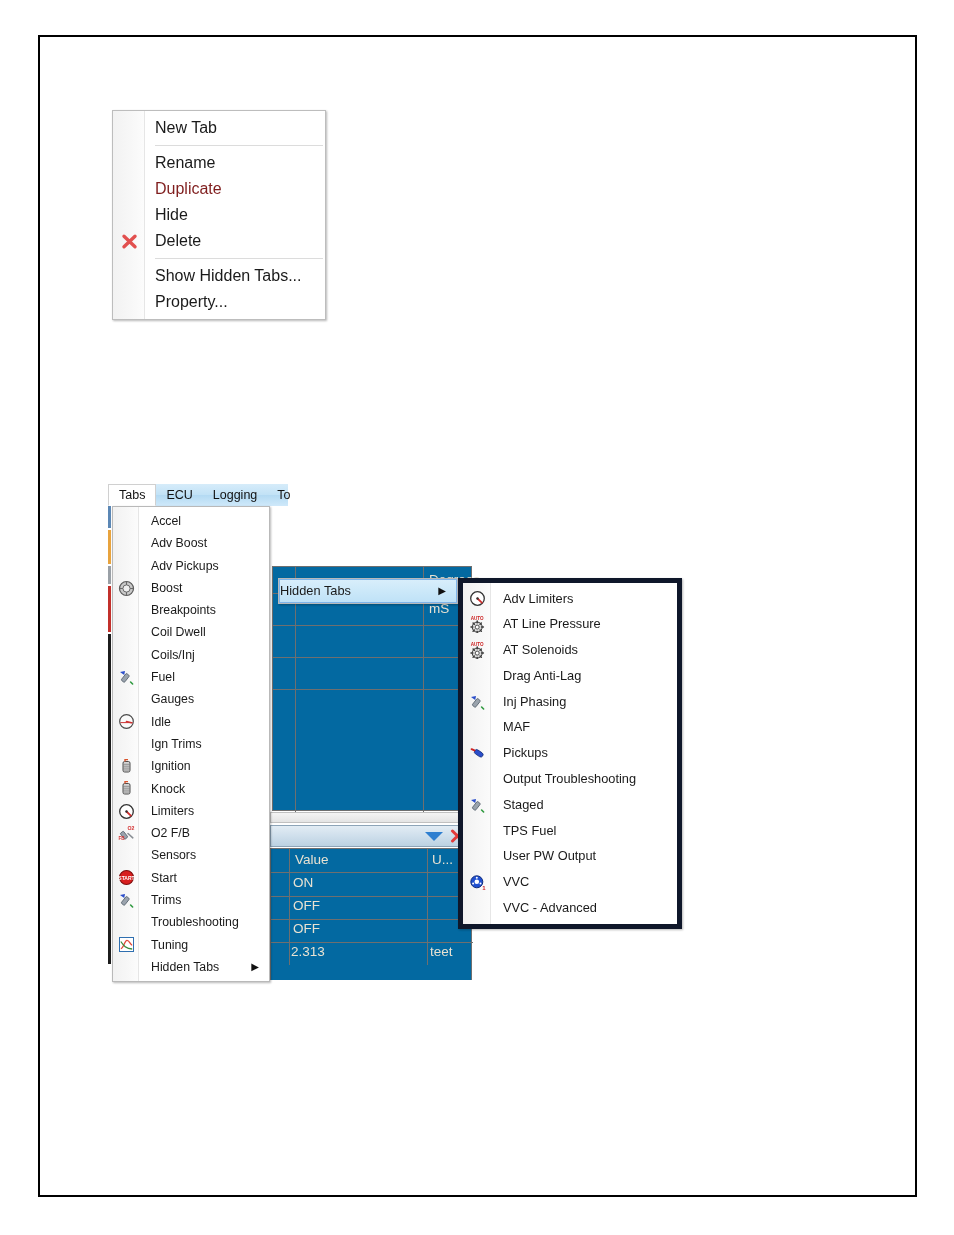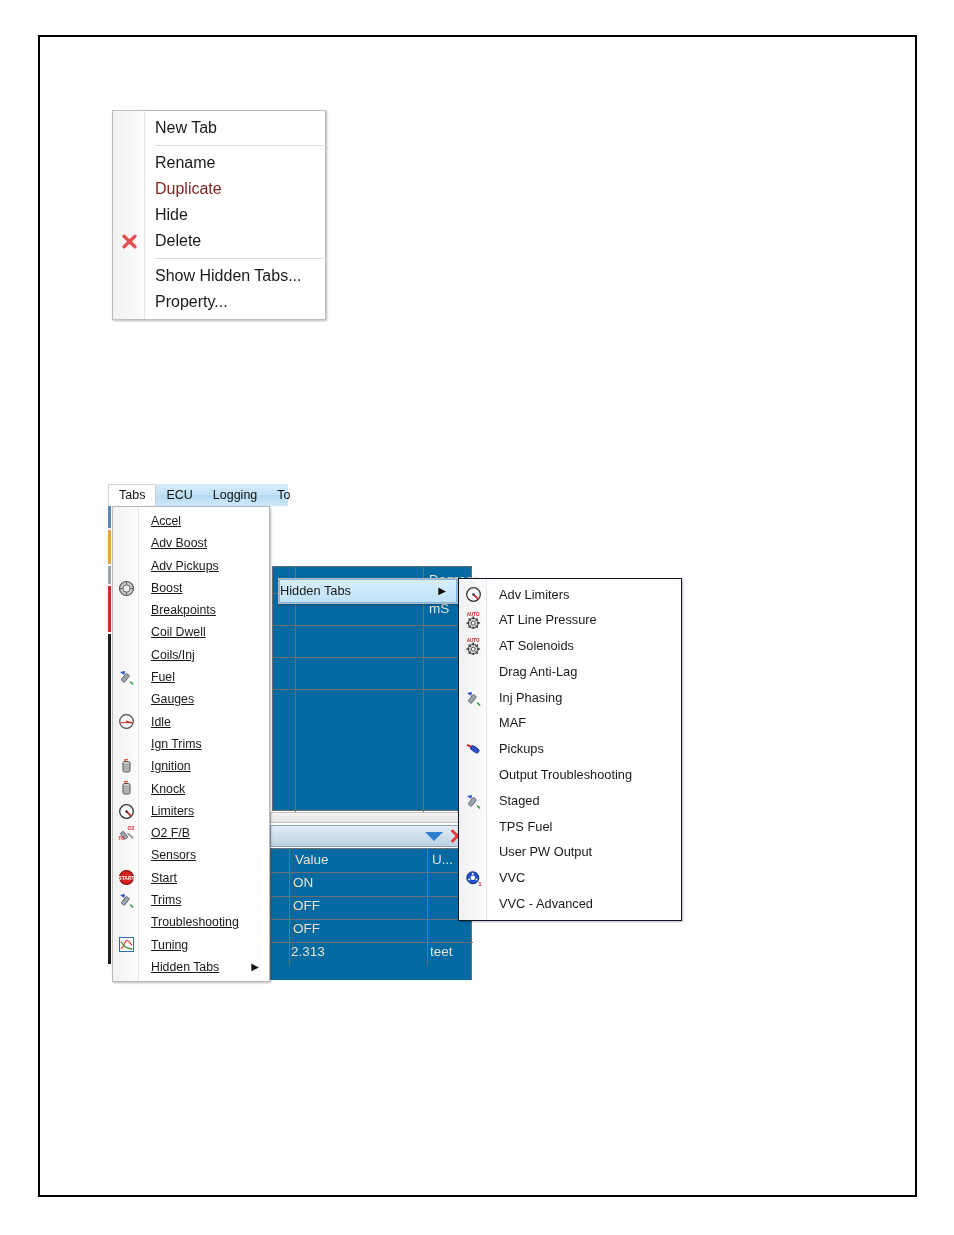--- a/index.html
+++ b/index.html
@@ -161,21 +161,21 @@
   
   #menu-tabs {
     left: 112px; top: 506px;
     width: 158px;
     border: 1px solid #b9b9b9;
     padding: 3px 0;
     font-size: 12.5px;
   }
   #menu-tabs .mi { height: 22.3px; }
   #menu-tabs .mi .ico { width: 26px; min-width: 26px; height: 20px; }
-  #menu-tabs .mi .lbl { padding-left: 12px; font-size: 12.3px; text-decoration: underline; }
+  #menu-tabs .mi .lbl { padding-left: 12px; font-size: 12.3px; }
   #menu-tabs .gutter { width: 26px; }
   #menu-tabs .mi .arrow { padding-left: 10px; }
 
   
   #menu-hidden-parent {
     left: 278px; top: 578px;
     width: 180px;
     border: 1px solid #b9b9b9;
     padding: 0;
     background: #fdfdfd;
@@ -185,21 +185,21 @@
     justify-content: center;
     background: linear-gradient(to bottom,#d8eefb 0%,#bfe2f7 100%);
     border: 1px solid #7eb4ea;
   }
   #menu-hidden-parent .mi .lbl { padding-left: 0; font-size: 12.8px; }
 
   
   #menu-hidden-tabs {
     left: 458px; top: 578px;
     width: 224px;
-    border: 1px solid #0f172a;
+    border: 5px solid #0f172a;
     padding: 3px 0;
     font-size: 12.5px;
     background: #ffffff;
   }
   #menu-hidden-tabs .gutter { width: 28px; background: linear-gradient(to right,#f1f1f1,#fbfbfb); }
   #menu-hidden-tabs .mi { height: 25.8px; }
   #menu-hidden-tabs .mi .ico { width: 28px; min-width: 28px; }
   #menu-hidden-tabs .mi .lbl { padding-left: 12px; font-size: 12.8px; }
 
   

